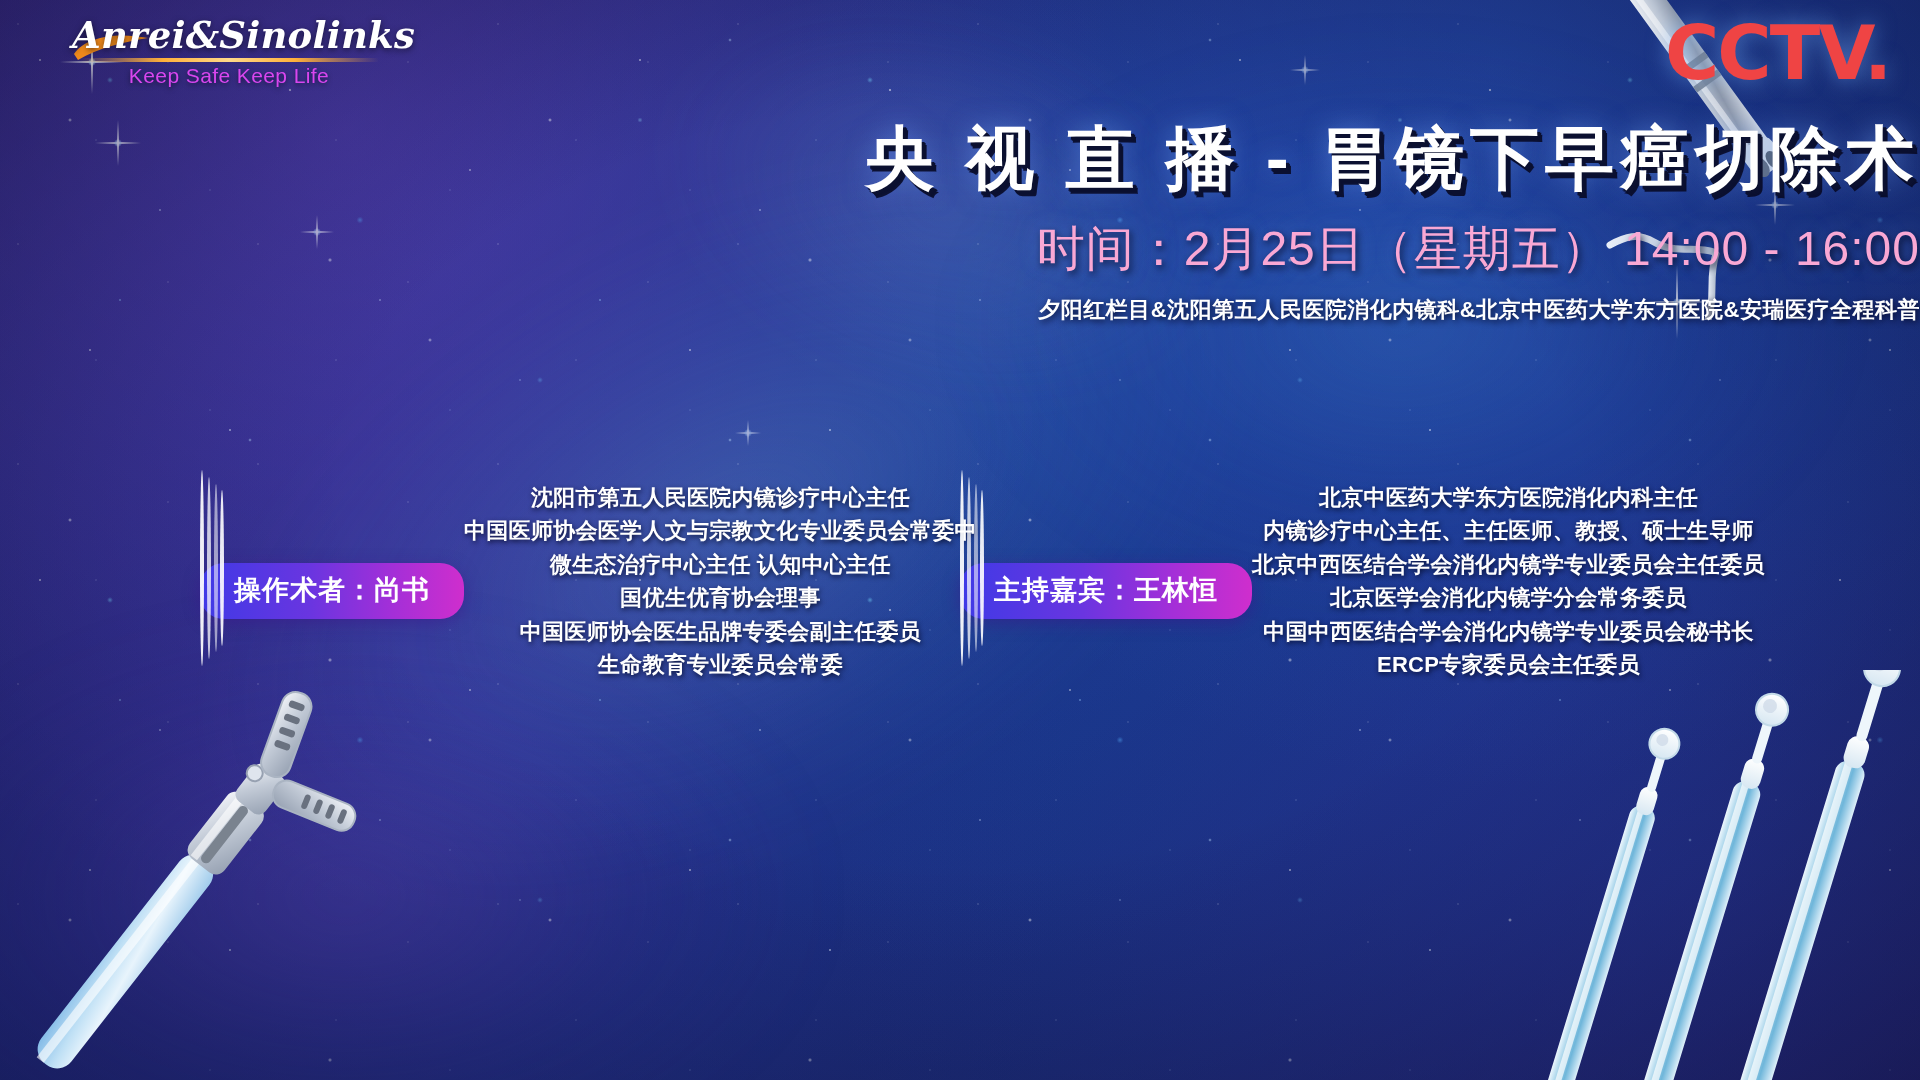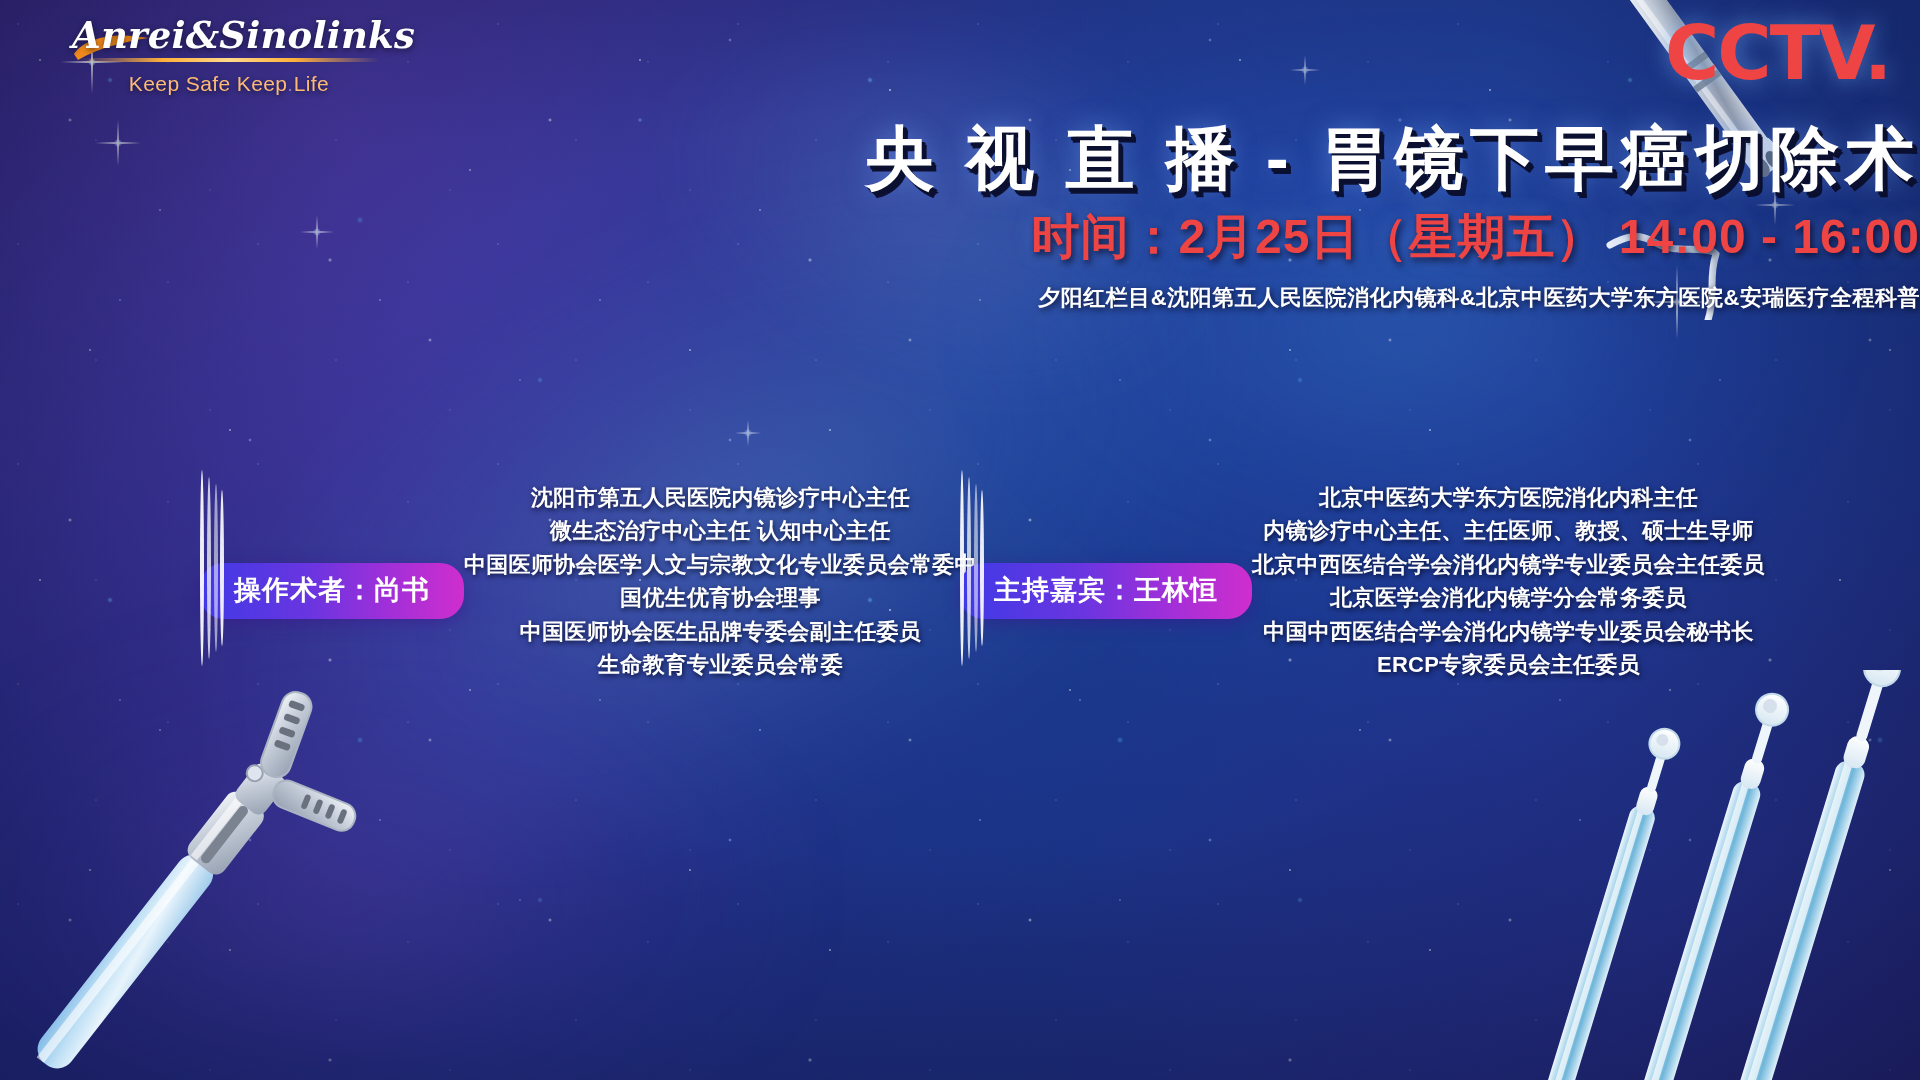--- a/index.html
+++ b/index.html
@@ -113,21 +113,21 @@
   }
   .logo-swoosh{
     position:absolute; left:8px; top:16px; width:78px; height:30px; z-index:1;
   }
   .logo-rule{
     margin:3px auto 0; width:300px; height:4px;
     background:linear-gradient(90deg,rgba(255,170,40,0) 0%,#ffb03a 28%,#ffd98a 50%,#ffb03a 72%,rgba(255,170,40,0) 100%);
     border-radius:2px;
   }
   .logo-tag{
-    margin-top:10px; font-size:21px; font-weight:500; color:#fdba74; letter-spacing:.4px;
+    margin-top:2px; font-size:21px; font-weight:500; color:#d946ef; letter-spacing:.4px;
     text-shadow:0 2px 5px rgba(0,0,0,.5);
   }
 
   .cctv{
     position:absolute; right:30px; top:16px;
     font-family:"DejaVu Sans",sans-serif;
     font-weight:bold; font-size:74px; color:#ef4444;
     letter-spacing:-2px; line-height:1;
     text-shadow:0 0 22px rgba(120,180,255,.55);
   }
@@ -135,22 +135,22 @@
   
   .title-wrap{ position:absolute; left:0; right:0; top:124px; text-align:right; }
   .main-title{
     font-size:69px; font-weight:bold; color:#ffffff;
     letter-spacing:6px; line-height:1;
     text-shadow:
       3px 3px 0 #0b1030, 4px 4px 0 #0b1030, 5px 6px 0 rgba(8,10,38,.9),
       0 0 26px rgba(120,170,255,.5);
   }
   .time-line{
-    margin-top:20px;
-    font-size:48px; font-weight:bold; color:#ef4444;
+    margin-top:32px;
+    font-size:48px; font-weight:normal; color:#f9a8d4;
     letter-spacing:1px; line-height:1;
     text-shadow:2px 3px 7px rgba(5,8,35,.85), 0 0 20px rgba(120,170,255,.35);
   }
   .sub-line{
     margin-top:26px;
     font-size:22px; font-weight:bold; color:#ffffff;
     letter-spacing:.5px; line-height:1;
     text-shadow:2px 2px 6px rgba(5,8,35,.9);
   }
 
@@ -317,22 +317,22 @@
             <ellipse cx="85" cy="59" rx="4.4" ry="2.8" fill="#2d2320"></ellipse>
 
             <path d="M75 62 L73 72 q3 2 5 0" stroke="#d9a37f" stroke-width="2" fill="none" stroke-linecap="round"></path>
             <path d="M68 79 q7 4 14 0" stroke="#b9685c" stroke-width="2.6" fill="none" stroke-linecap="round"></path>
           </svg>
         </div>
       </div>
       <div class="badge">操作术者：尚书</div>
       <div class="bio">
         <div>沈阳市第五人民医院内镜诊疗中心主任</div>
+        <div>中国医师协会医学人文与宗教文化专业委员会常委中</div>
         <div>微生态治疗中心主任  认知中心主任</div>
-        <div>中国医师协会医学人文与宗教文化专业委员会常委中</div>
         <div>国优生优育协会理事</div>
         <div>中国医师协会医生品牌专委会副主任委员</div>
         <div>生命教育专业委员会常委</div>
       </div>
     </div>
 
     <div class="speaker">
       <div class="portrait">
         <div class="ring r1"></div>
         <div class="ring r2"></div>

